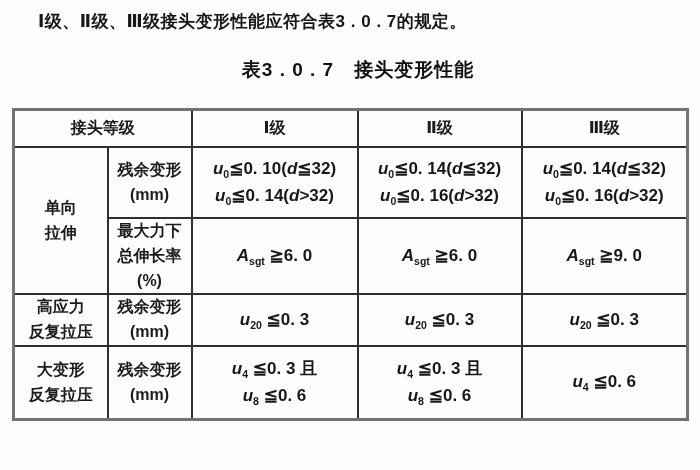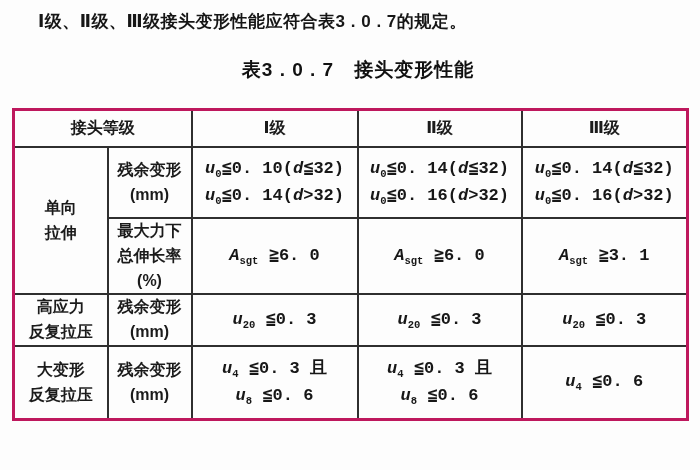--- a/index.html
+++ b/index.html
@@ -23,33 +23,33 @@
     font-size: 19px;
     font-weight: 700;
     letter-spacing: 1px;
     color: #111;
     padding-left: 16px;
   }
   table.deform {
     border-collapse: collapse;
     margin: 25px 0 8px 12px;
     table-layout: fixed;
-    border: 3px solid #be185d;
+    border: 3px solid #737373;
   }
   table.deform td {
     border: 2px solid #2f2f2f;
     text-align: center;
     vertical-align: middle;
     padding: 0;
   }
   .zh { font-size: 16px; font-weight: 700; color: #1b1b1b; }
   .zh div { line-height: 1.55; }
   .hrow td { height: 35px; font-size: 16px; font-weight: 700; }
   .math {
-    font-family: Liberation Mono, monospace;
+    font-family: Liberation Sans, sans-serif;
     font-size: 17px;
     font-weight: 600;
     color: #171717;
   }
   .math .mline { margin: 4px 0; line-height: 1.35; }
   .math i { font-style: italic; }
   .math sub { font-size: 62%; line-height: 0; }
 </style>
 </head>
 <body>
@@ -101,21 +101,21 @@
           <div>总伸长率</div>
           <div>(%)</div>
         </td>
       <td class="math">
           <div class="mline"><i>A</i><sub>sgt</sub><span> ≧6. 0</span></div>
         </td>
       <td class="math">
           <div class="mline"><i>A</i><sub>sgt</sub><span> ≧6. 0</span></div>
         </td>
       <td class="math">
-          <div class="mline"><i>A</i><sub>sgt</sub><span> ≧3. 1</span></div>
+          <div class="mline"><i>A</i><sub>sgt</sub><span> ≧9. 0</span></div>
         </td>
     </tr>
     <tr style="height:50px">
       <td class="zh">
           <div>高应力</div>
           <div>反复拉压</div>
         </td>
       <td class="zh">
           <div>残余变形</div>
           <div>(mm)</div>

